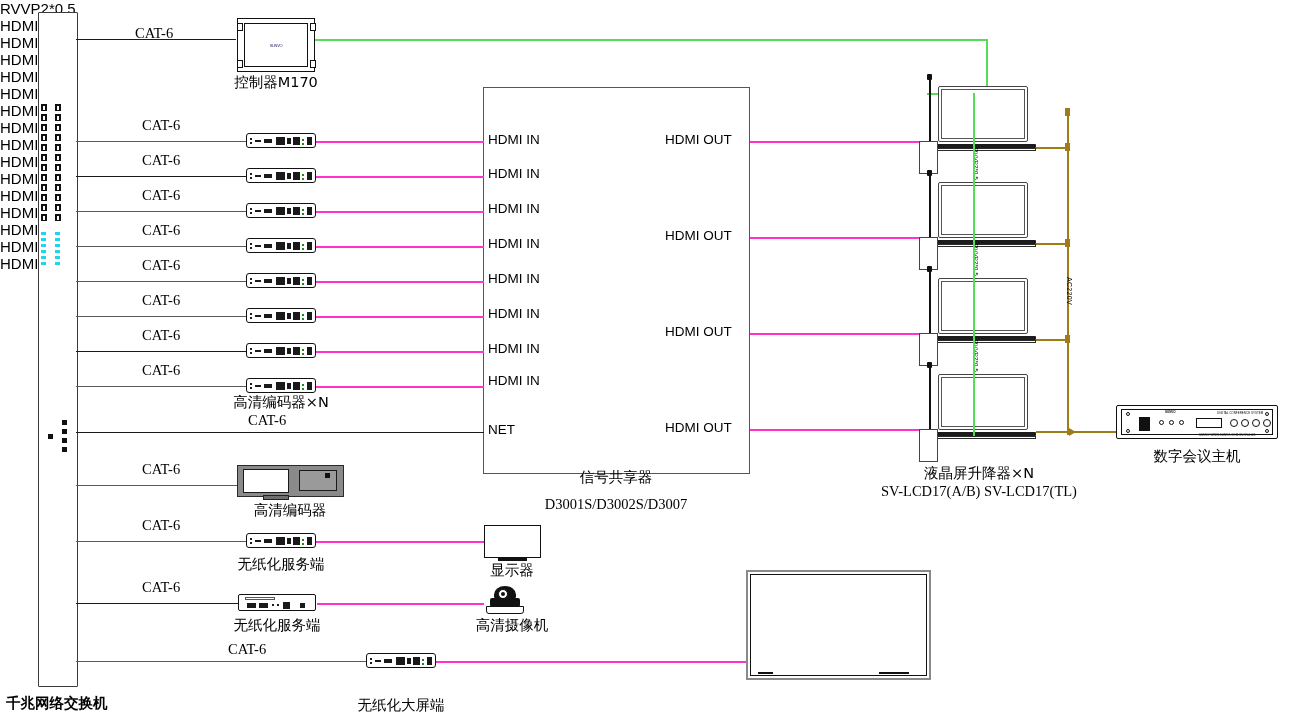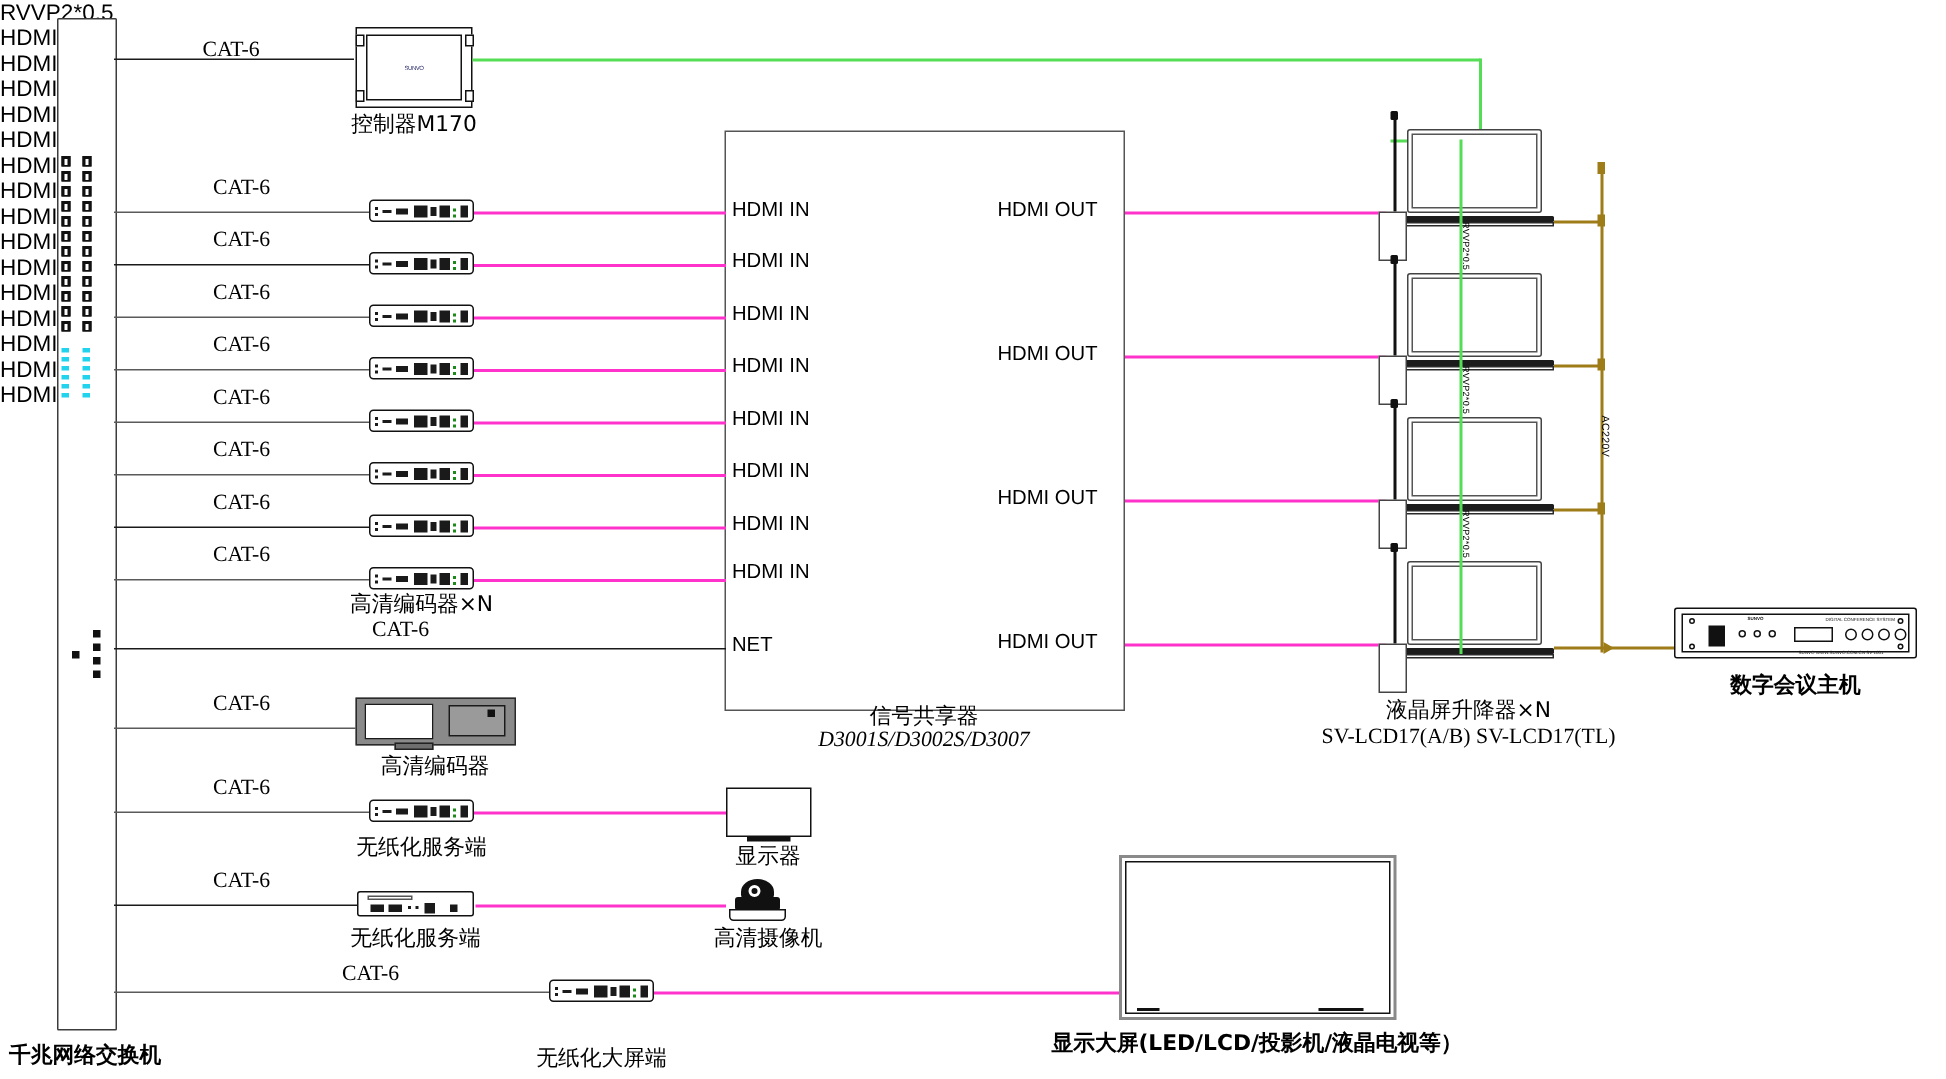--- a/index.html
+++ b/index.html
@@ -328,21 +328,21 @@
   </div>
   <div class="lbl-cn ctr" style="left:276px;top:73px;">控制器M170</div>
 
   <div class="wire w-green" style="left:315px;top:39px;width:672px;height:1.8px;"></div>
   <div class="wire w-green" style="left:986px;top:39px;width:1.8px;height:55px;"></div>
   <div class="wire w-green" style="left:927px;top:93px;width:61px;height:1.8px;"></div>
   <div class="lbl-sans" style="left:606px;top:20px;font-size:15px;">RVVP2*0.5</div>
 
   <div class="sharer" style="left:483px;top:87px;width:267px;height:387px;"></div>
   <div class="lbl-cn ctr" style="left:616px;top:468px;">信号共享器</div>
-  <div class="lbl ctr" style="left:616px;top:485px;font-style:italic;">D3001S/D3002S/D3007</div>
+  <div class="lbl ctr" style="left:616px;top:496px;">D3001S/D3002S/D3007</div>
 
   <div class="wire w-cat" style="left:76px;top:141px;width:170px;"></div>
   <div class="lbl" style="left:142px;top:117px;">CAT-6</div>
   <div class="dev-client" style="left:246px;top:133px;">
     <div class="dots">
         <div class="dc-sq" style="left:0;top:1px;width:2px;height:2px;"></div>
         <div class="dc-sq" style="left:0;top:5px;width:2px;height:2px;"></div>
         <div class="dc-sq" style="left:5px;top:3px;width:6px;height:1.5px;"></div>
         <div class="dc-sq" style="left:14px;top:2px;width:8px;height:4px;"></div>
         <div class="dc-sq" style="left:26px;top:0;width:9px;height:8px;"></div>
@@ -590,21 +590,21 @@
     <div class="knob" style="left:42px;top:14px;"></div>
     <div class="knob" style="left:52px;top:14px;"></div>
     <div class="knob" style="left:62px;top:14px;"></div>
     <div class="host-disp" style="left:79px;top:12px;width:26px;height:10px;"></div>
     <div class="knob" style="left:113px;top:13px;width:8px;height:8px;"></div>
     <div class="knob" style="left:124px;top:13px;width:8px;height:8px;"></div>
     <div class="knob" style="left:135px;top:13px;width:8px;height:8px;"></div>
     <div class="knob" style="left:146px;top:13px;width:8px;height:8px;"></div>
     <div class="host-txt" style="left:82px;top:27px;">SUNVO  WWW.SUNVO.COM.CN   SV-1001</div>
   </div>
-  <div class="lbl-cn ctr" style="left:1197px;top:447px;font-weight:bold;">数字会议主机</div>
+  <div class="lbl-cn ctr" style="left:1197px;top:447px;">数字会议主机</div>
 
   <div class="wire w-cat" style="left:76px;top:485px;width:161px;"></div>
   <div class="lbl" style="left:142px;top:461px;">CAT-6</div>
   <div class="abs" style="left:237px;top:465px;width:107px;height:35px;">
     <div class="sm-body" style="left:0;top:0;width:107px;height:32px;"></div>
     <div class="sm-mon" style="left:6px;top:4px;width:46px;height:24px;"></div>
     <div class="sm-mon" style="left:62px;top:5px;width:38px;height:21px;background:#9a9a9a;"></div>
     <div class="abs" style="left:88px;top:8px;width:5px;height:5px;background:#111;"></div>
     <div class="sm-kb" style="left:26px;top:30px;width:26px;height:5px;"></div>
   </div>
@@ -677,15 +677,14 @@
   </div>
   <div class="wire w-hdmi" style="left:436px;top:661px;width:312px;"></div>
   <div class="lbl-sans" style="left:570px;top:641px;font-size:15px;">HDMI</div>
   <div class="lbl-cn ctr" style="left:401px;top:675px;margin-top:21px;">无纸化大屏端</div>
 
   <div class="bigscreen" style="left:746px;top:570px;width:185px;height:110px;">
     <div class="bin"></div>
     <div class="bs-dots" style="left:10px;bottom:4px;width:15px;"></div>
     <div class="bs-dots" style="right:20px;bottom:4px;width:30px;"></div>
   </div>
-  <div class="lbl-cn ctr" style="left:838px;top:686px;font-weight:bold;">显示大屏(LED/LCD/投影机/液晶电视等）</div>
 
 </div>
 
 </body></html>

